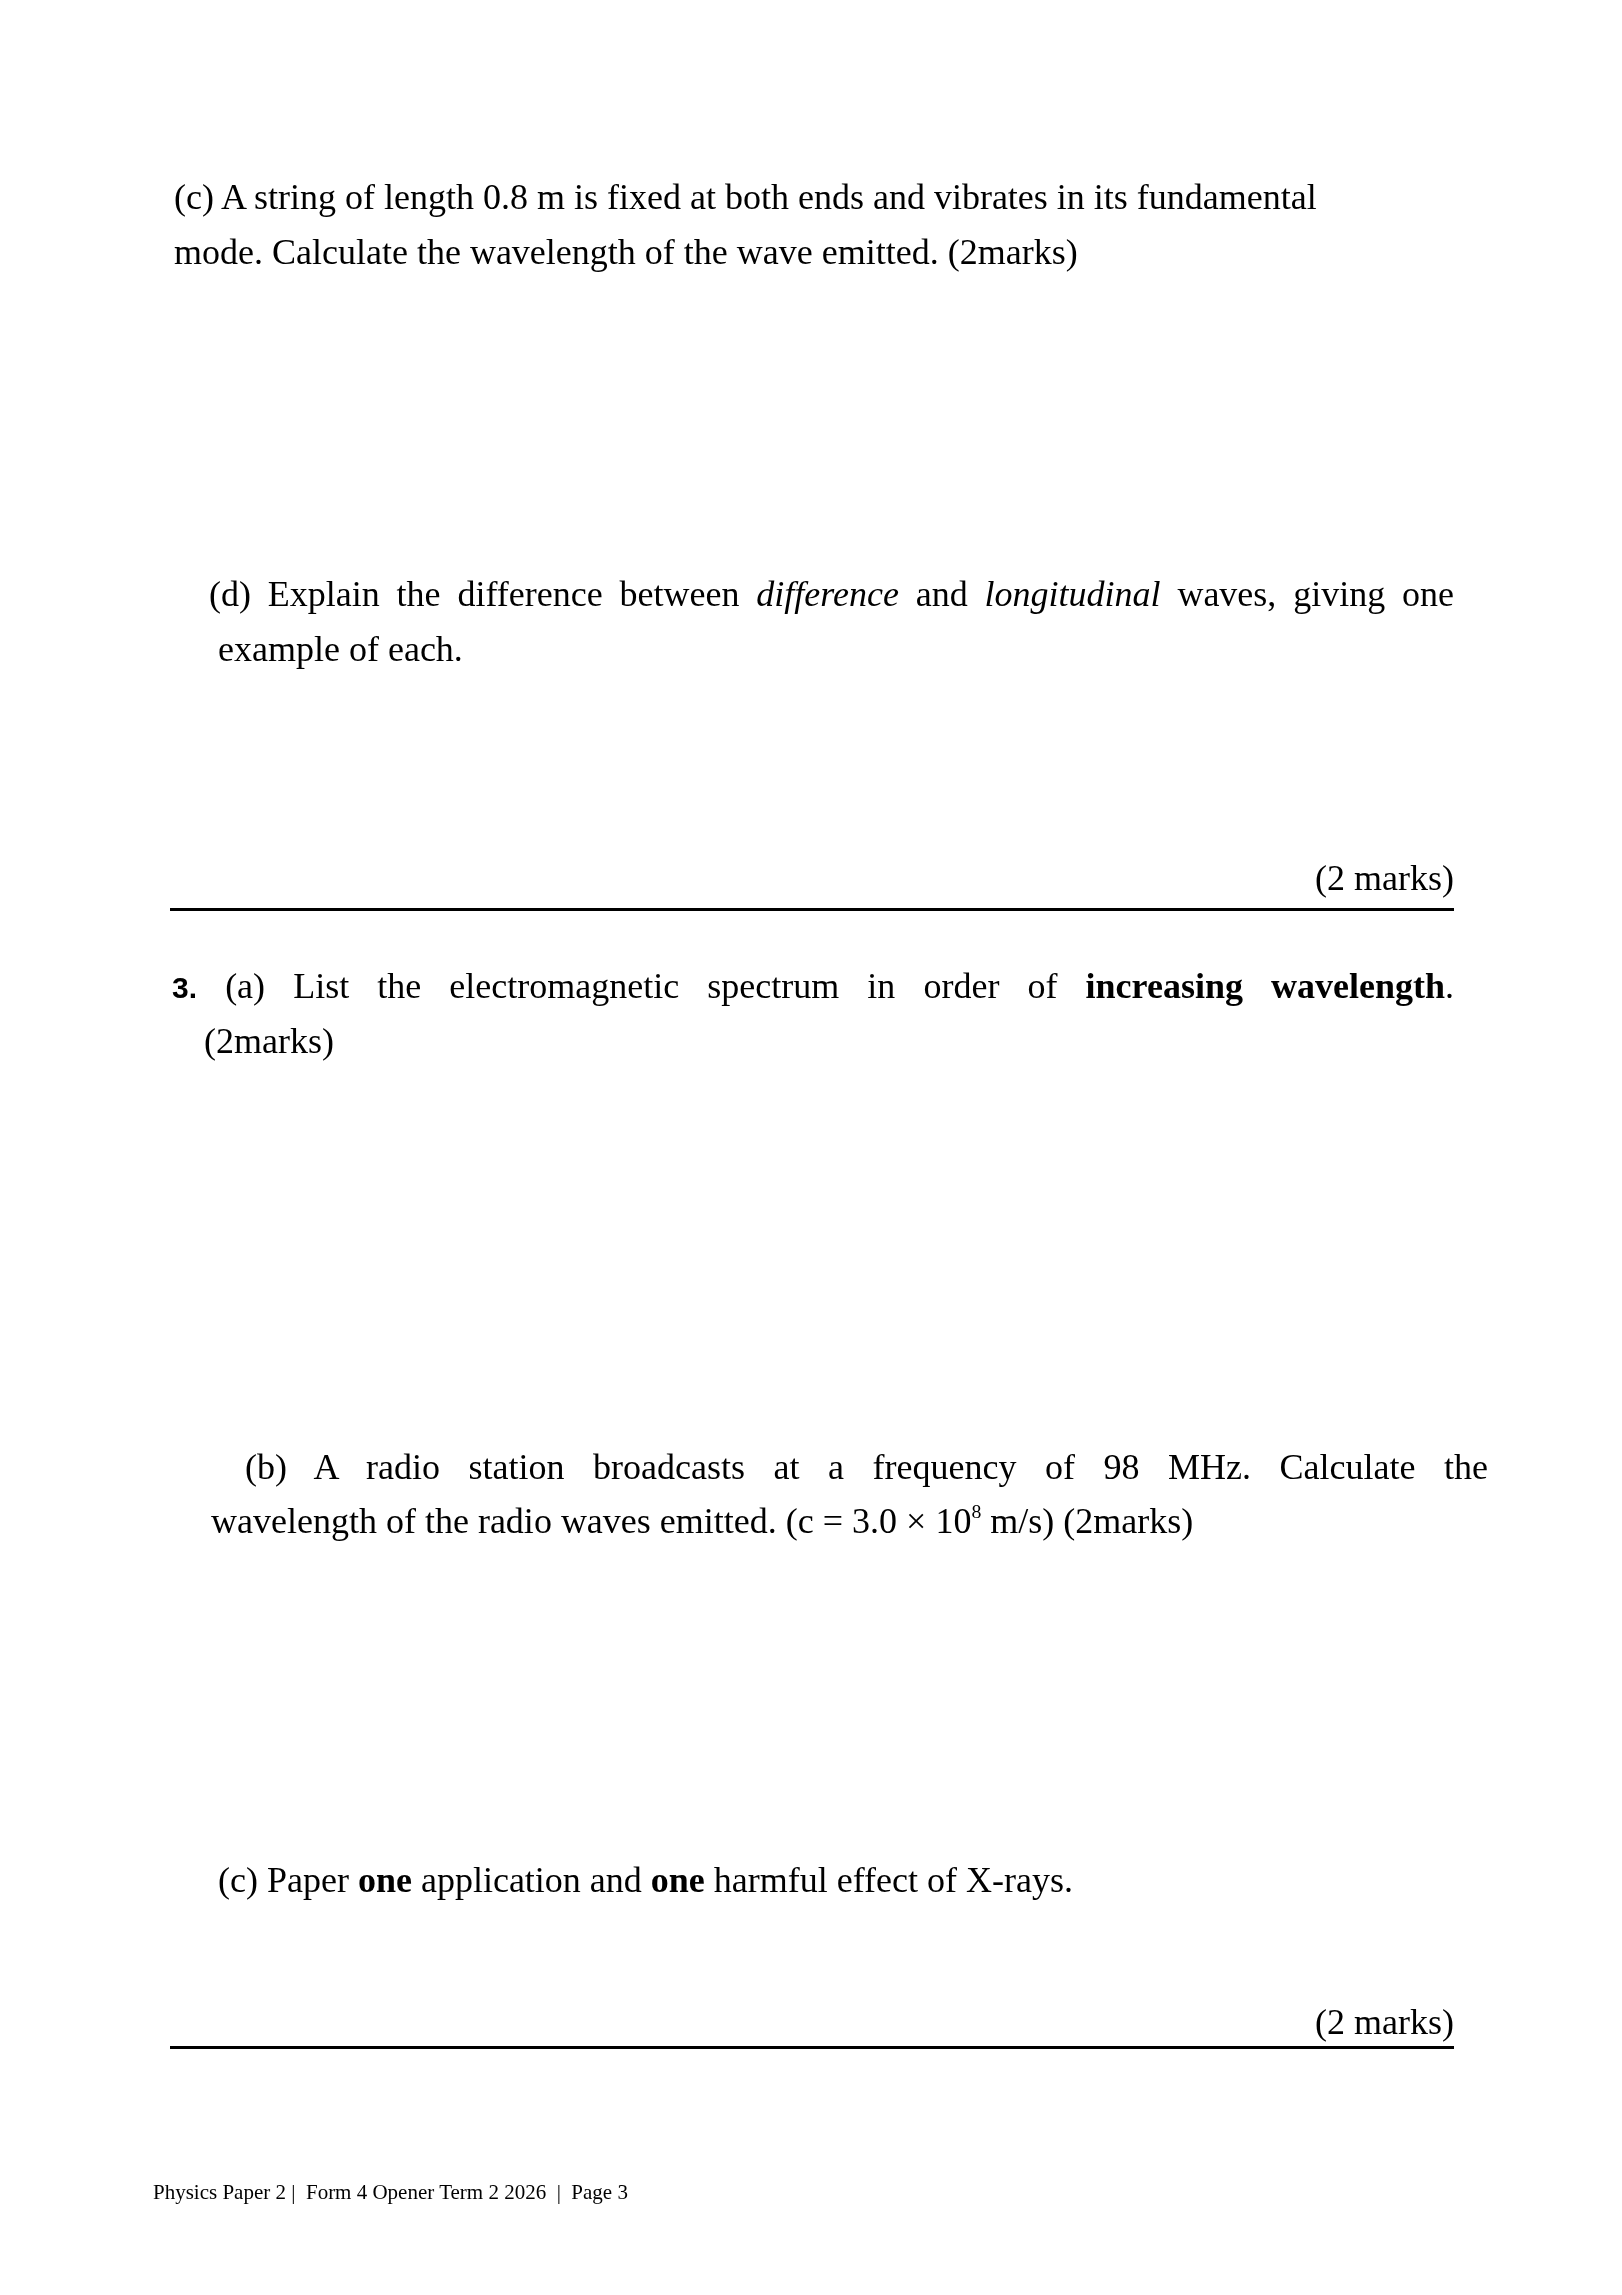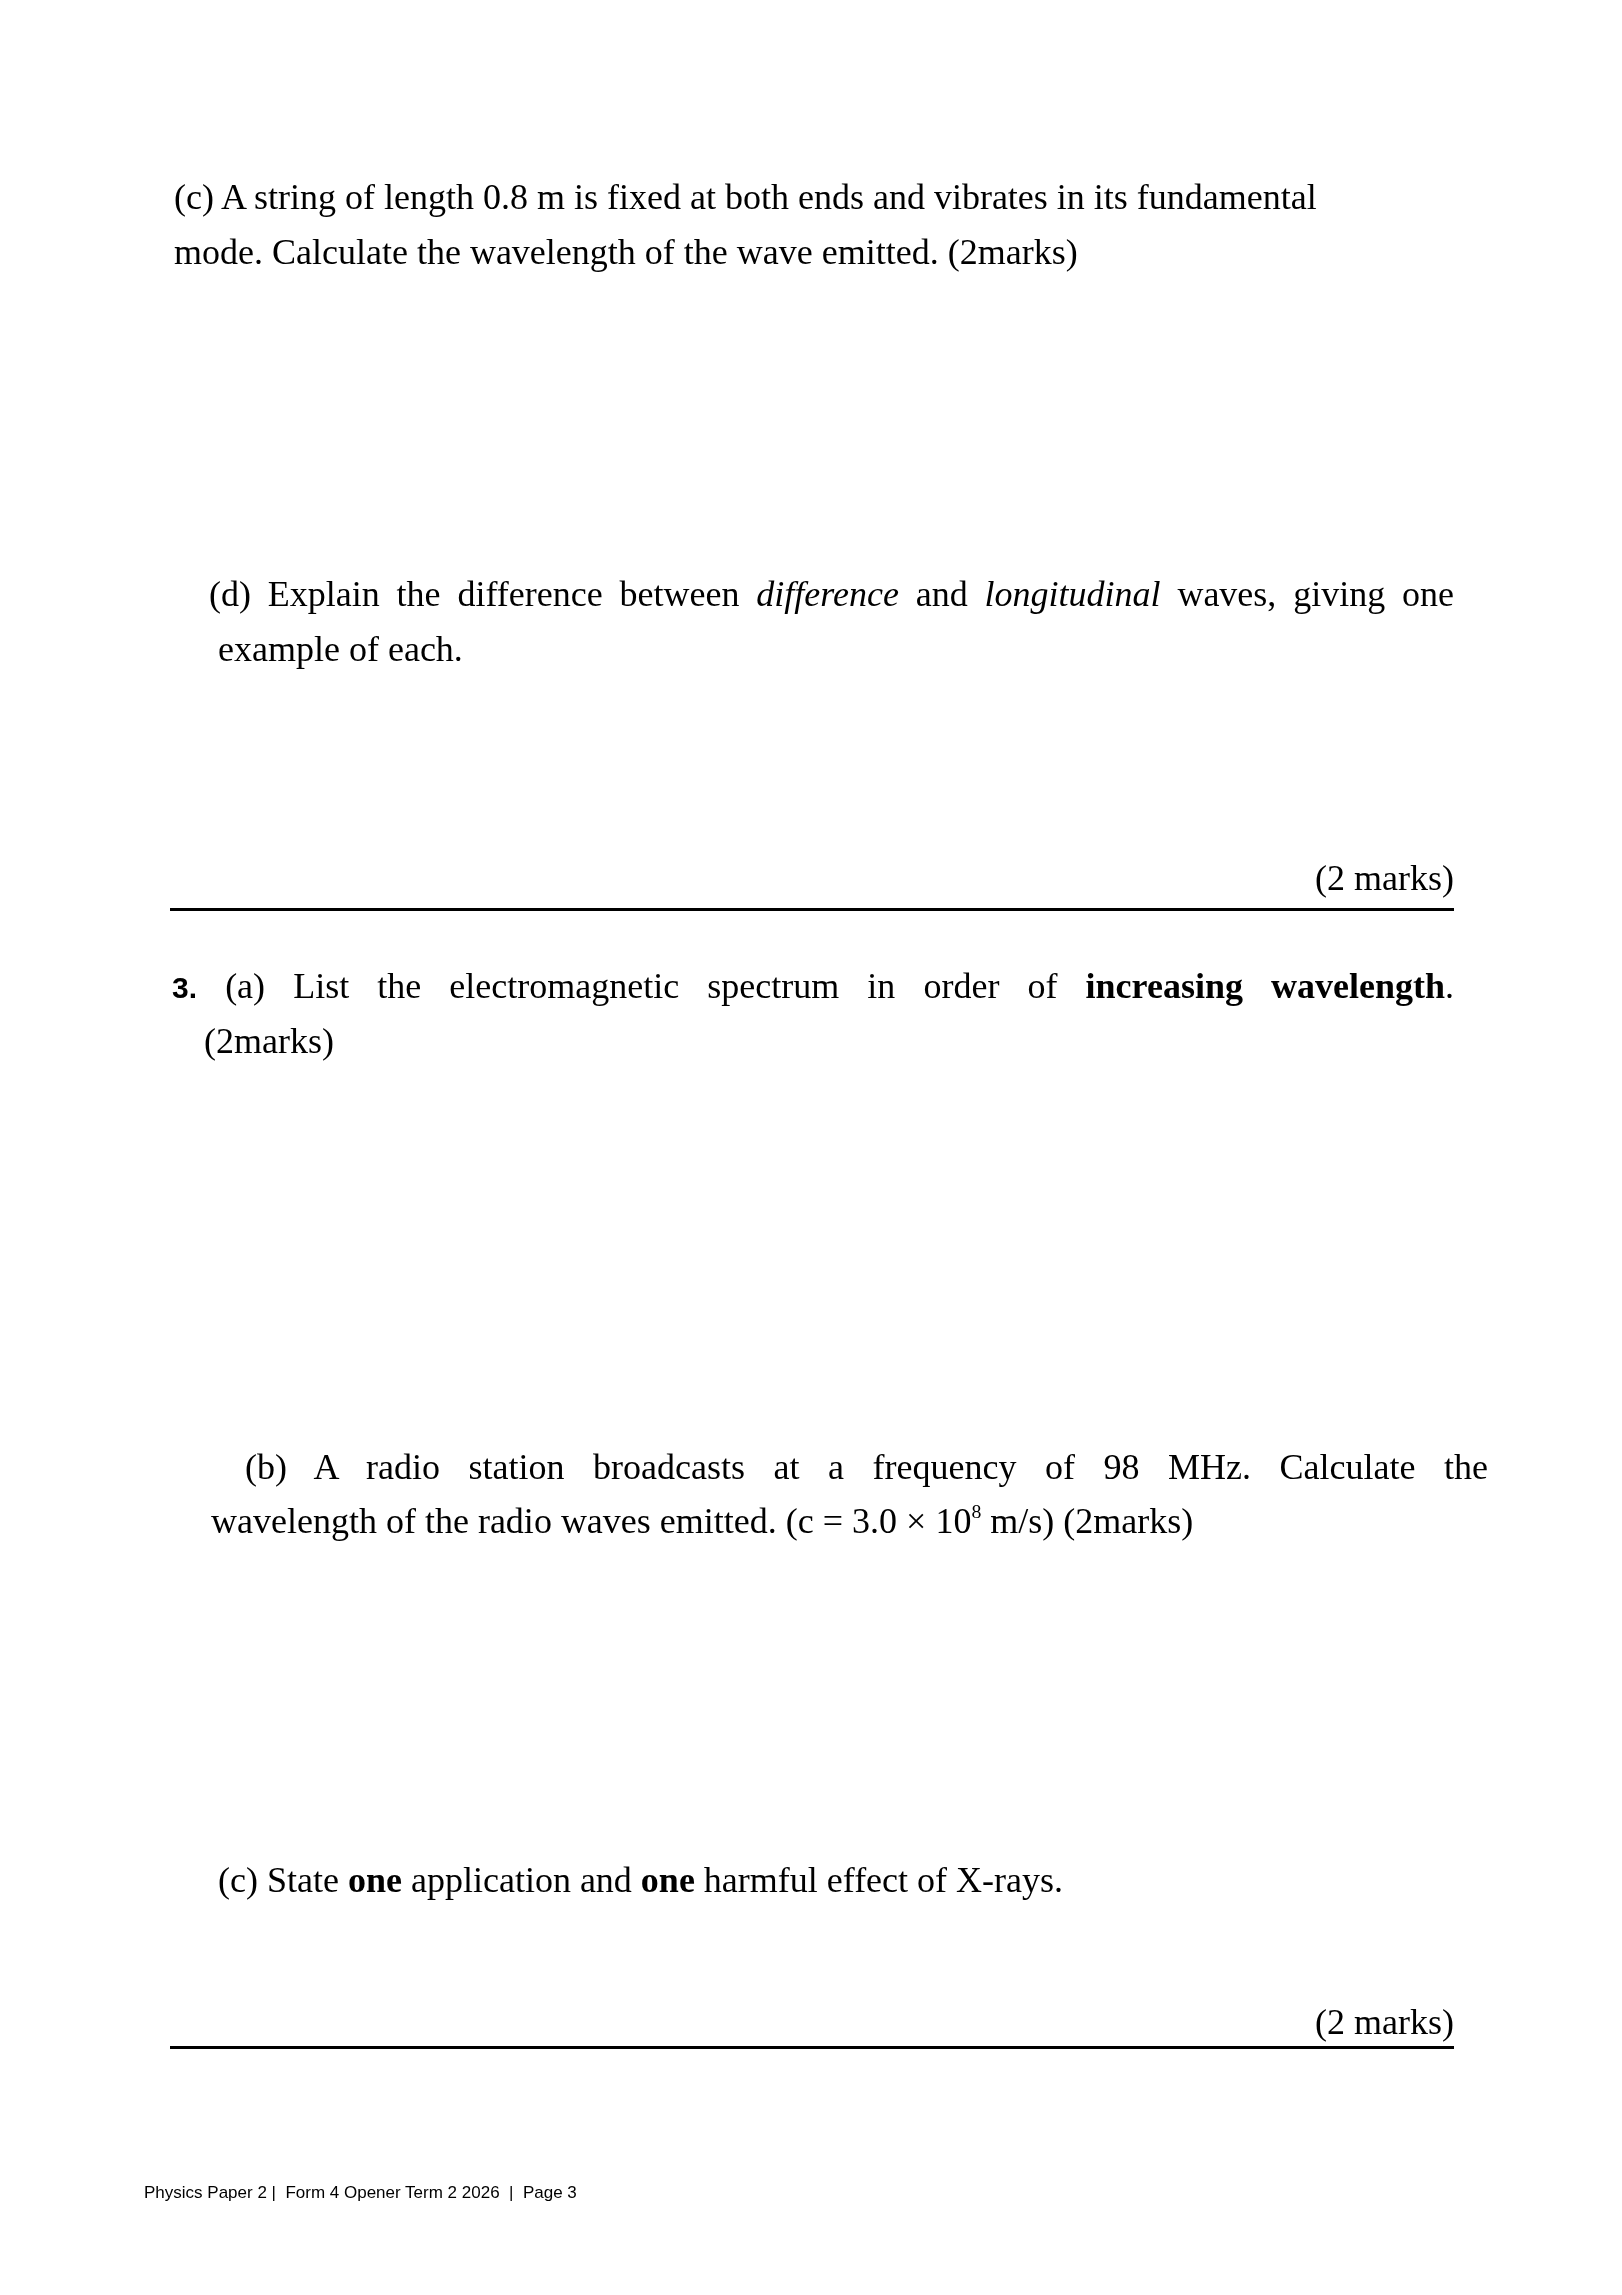--- a/index.html
+++ b/index.html
@@ -3,21 +3,21 @@
 <meta charset="utf-8">
 <style>
   html, body { margin: 0; padding: 0; background: #ffffff; }
   body { width: 1623px; height: 2295px; position: relative; overflow: hidden; color: #000; }
   .serif { font-family: "Liberation Serif", "DejaVu Serif", serif; font-size: 36px; line-height: 55px; }
   .line { position: absolute; white-space: nowrap; }
   .just { position: absolute; text-align: justify; text-align-last: justify; white-space: normal; }
   .marks { position: absolute; right: 169px; white-space: nowrap; }
   .rule { position: absolute; left: 170px; width: 1284px; height: 2.6px; background: #000; }
   .qnum { font-family: "Liberation Sans", "DejaVu Sans", sans-serif; font-weight: bold; font-size: 30px; }
-  .footer { position: absolute; left: 144px; top: 2178px; font-family: Liberation Sans, sans-serif; font-size: 17px; line-height: 29px; white-space: pre; }
+  .footer { position: absolute; left: 153px; top: 2178px; font-family: Liberation Serif, serif; font-size: 21px; line-height: 29px; white-space: pre; }
   sup { font-size: 0.55em; vertical-align: 0; position: relative; top: -0.75em; }
   b { font-weight: bold; }
   i { font-style: italic; }
 </style>
 </head>
 <body>
 
 <div class="serif line" style="left:174px; top:170px;"> (c) A string of length 0.8 m is fixed at both ends and vibrates in its fundamental</div>
 <div class="serif line" style="left:174px; top:225px;">mode. Calculate the wavelength of the wave emitted. (2marks)</div>
 
@@ -26,19 +26,19 @@
 
 <div class="serif marks" style="top:851px;">(2 marks)</div>
 <div class="rule" style="top:908px;"></div>
 
 <div class="serif just" style="left:172px; top:959px; width:1282px; height:55px;"><span class="qnum">3.</span> <span>(a) List the electromagnetic spectrum in order of </span><b>increasing wavelength</b><span>.</span></div>
 <div class="serif line" style="left:204px; top:1014px;">(2marks)</div>
 
 <div class="serif just" style="left:211px; top:1440px; width:1243px; height:55px;margin-left:34px;"> (b) A radio station broadcasts at a frequency of 98 MHz. Calculate the</div>
 <div class="serif line" style="left:211px; top:1494px;"><span>wavelength of the radio waves emitted. (c = 3.0 × 10</span><sup>8</sup><span> m/s) (2marks)</span></div>
 
-<div class="serif line" style="left:218px; top:1853px;"><span>(c) State </span><b>one</b><span> application and </span><b>one</b><span> harmful effect of X-rays.</span></div>
+<div class="serif line" style="left:218px; top:1853px;"><span>(c) Paper </span><b>one</b><span> application and </span><b>one</b><span> harmful effect of X-rays.</span></div>
 
 <div class="serif marks" style="top:1995px;">(2 marks)</div>
 <div class="rule" style="top:2046px;"></div>
 
 <div class="footer">Physics Paper 2 |  Form 4 Opener Term 2 2026  |  Page 3</div>
 
 
 </body></html>

